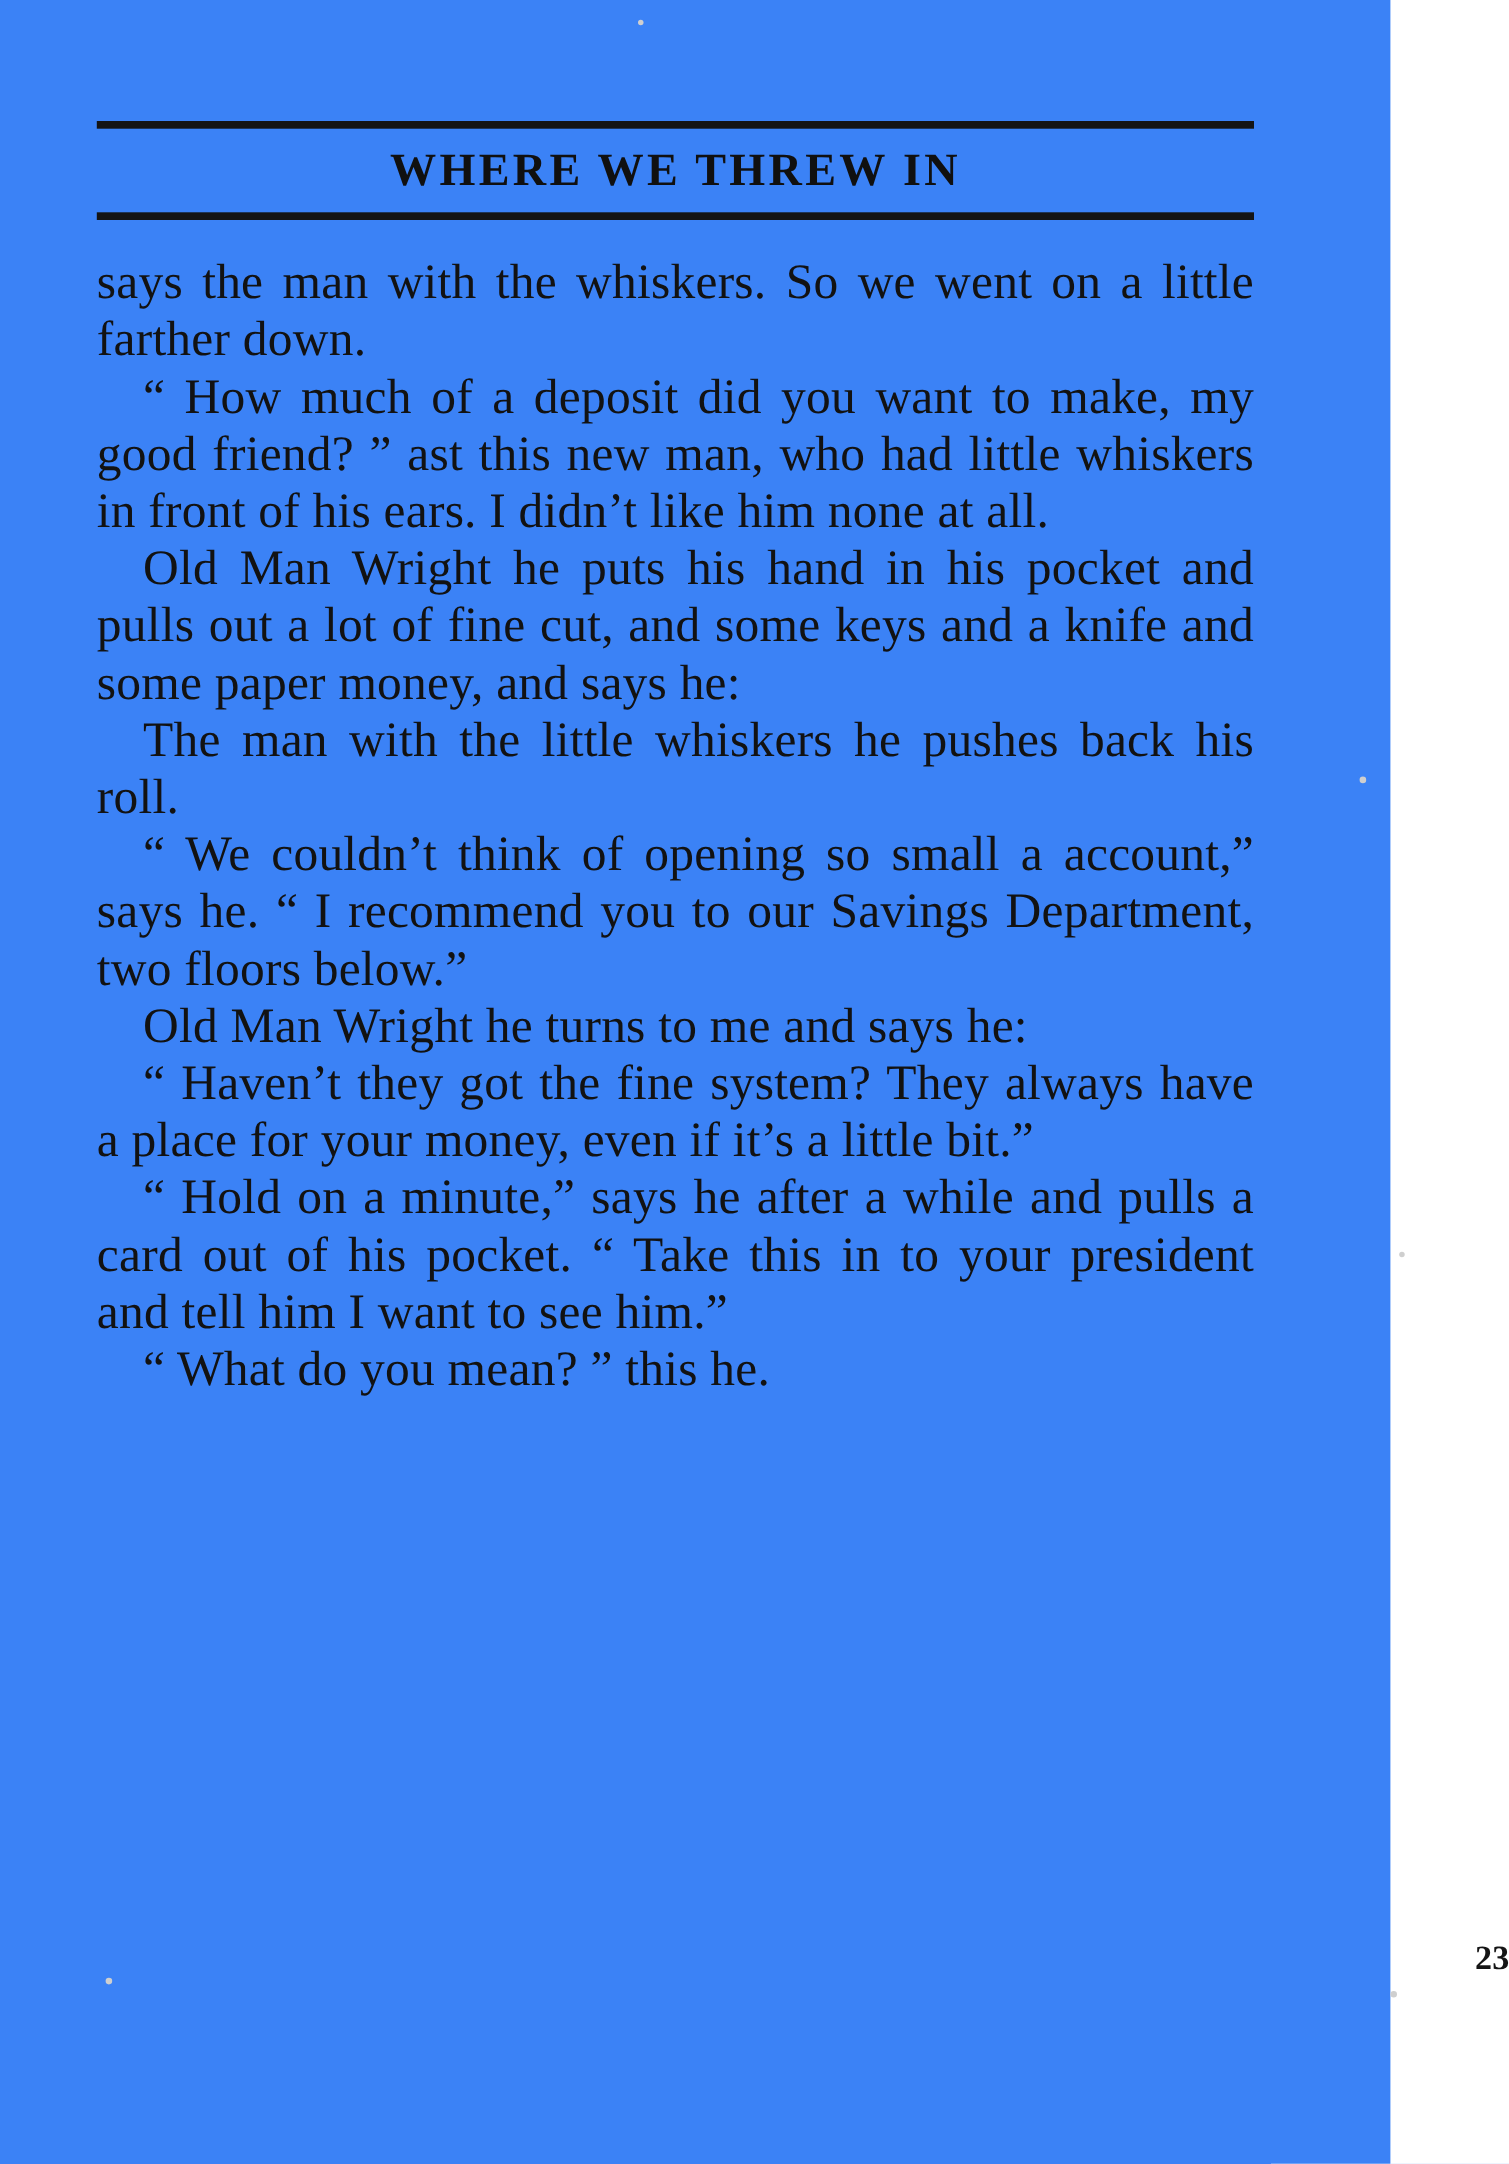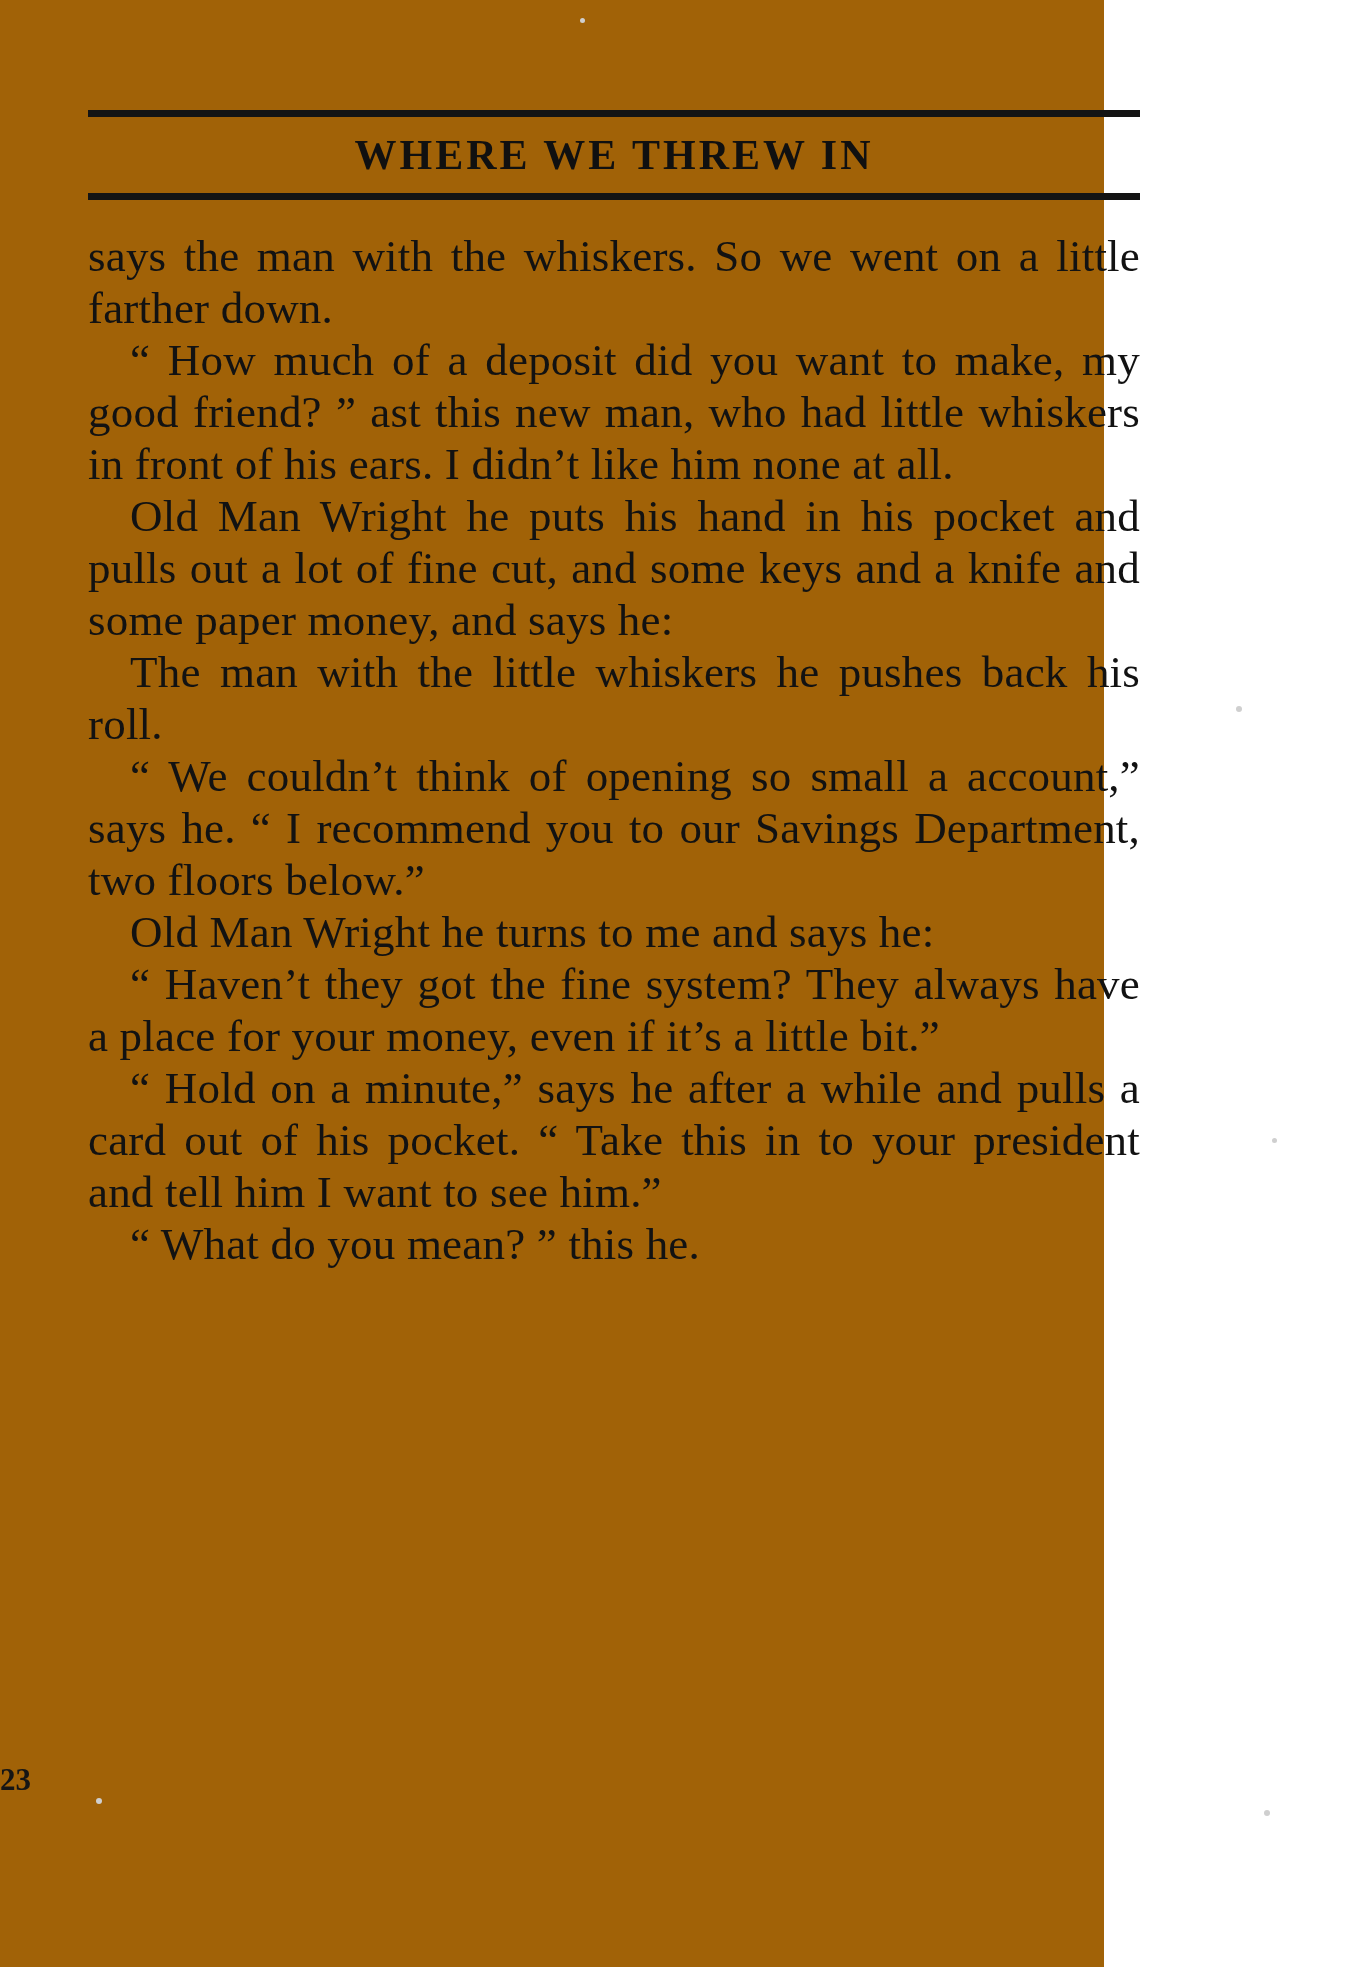--- a/index.html
+++ b/index.html
@@ -13,23 +13,23 @@
     position: relative;
     font-family: "Liberation Serif", serif;
     color: #111111;
     overflow: hidden;
   }
 
   .page {
     position: absolute;
     left: 0;
     top: 0;
-    width: 1104px;
+    width: 1264px;
     height: 1967px;
-    background: #a16207;
+    background: #3b82f6;
   }
 
   .content {
     position: absolute;
     left: 88px;
     top: 110px;
     width: 1052px;
   }
 
   .header-block {
@@ -78,21 +78,21 @@
 
   .body-text p.indented {
     text-indent: 42px;
   }
 
   .folio {
     position: absolute;
     left: 0;
     top: 1762px;
     width: 1372px;
-    text-align: left;
+    text-align: right;
     font-size: 31px;
     font-weight: 700;
     color: #151515;
     font-family: "Liberation Serif", serif;
   }
 
   
   .speck {
     position: absolute;
     background: #cfcfcf;

